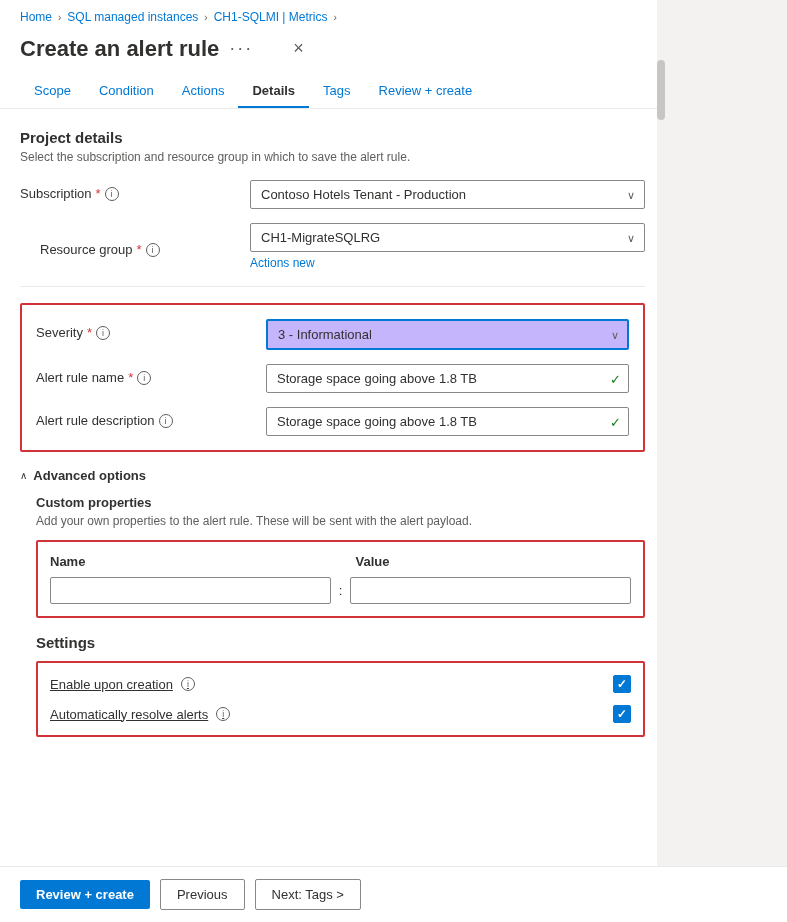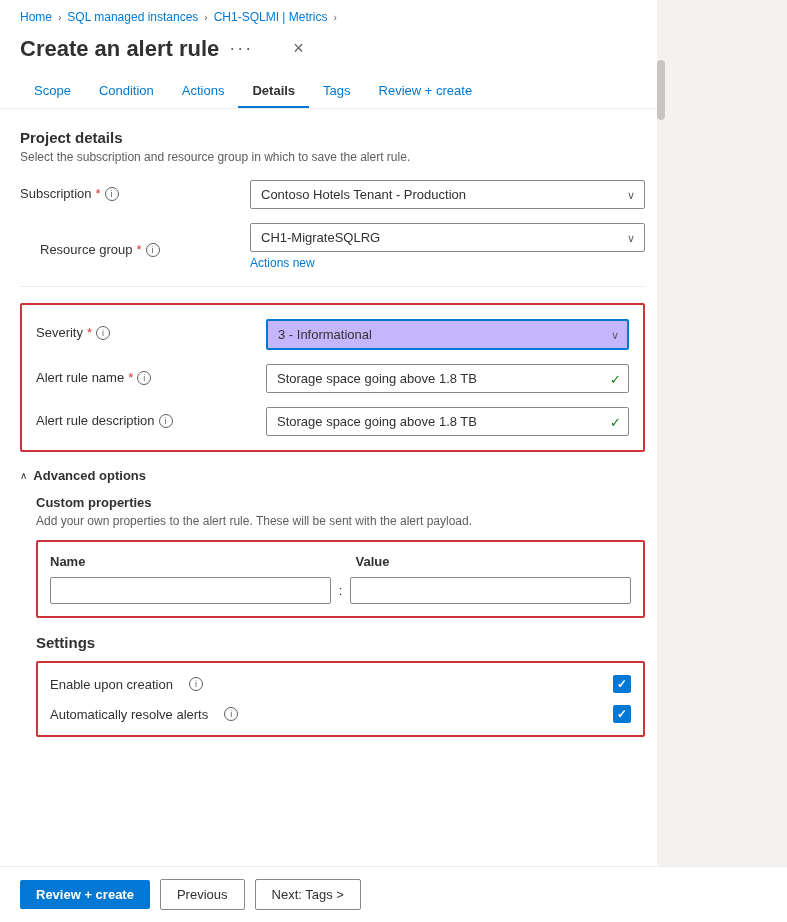--- a/index.html
+++ b/index.html
@@ -322,21 +322,22 @@
     }
     .settings-row:last-child {
       margin-bottom: 0;
     }
     .settings-label {
       font-size: 13px;
       color: #323130;
       flex: 1;
       display: flex;
       align-items: center;
-      gap: 16px;
+      gap: 8px;
+      text-decoration: underline;
     }
     .checkbox-blue {
       width: 18px;
       height: 18px;
       background: #0078d4;
       border: 1px solid #0078d4;
       border-radius: 2px;
       display: flex;
       align-items: center;
       justify-content: center;

